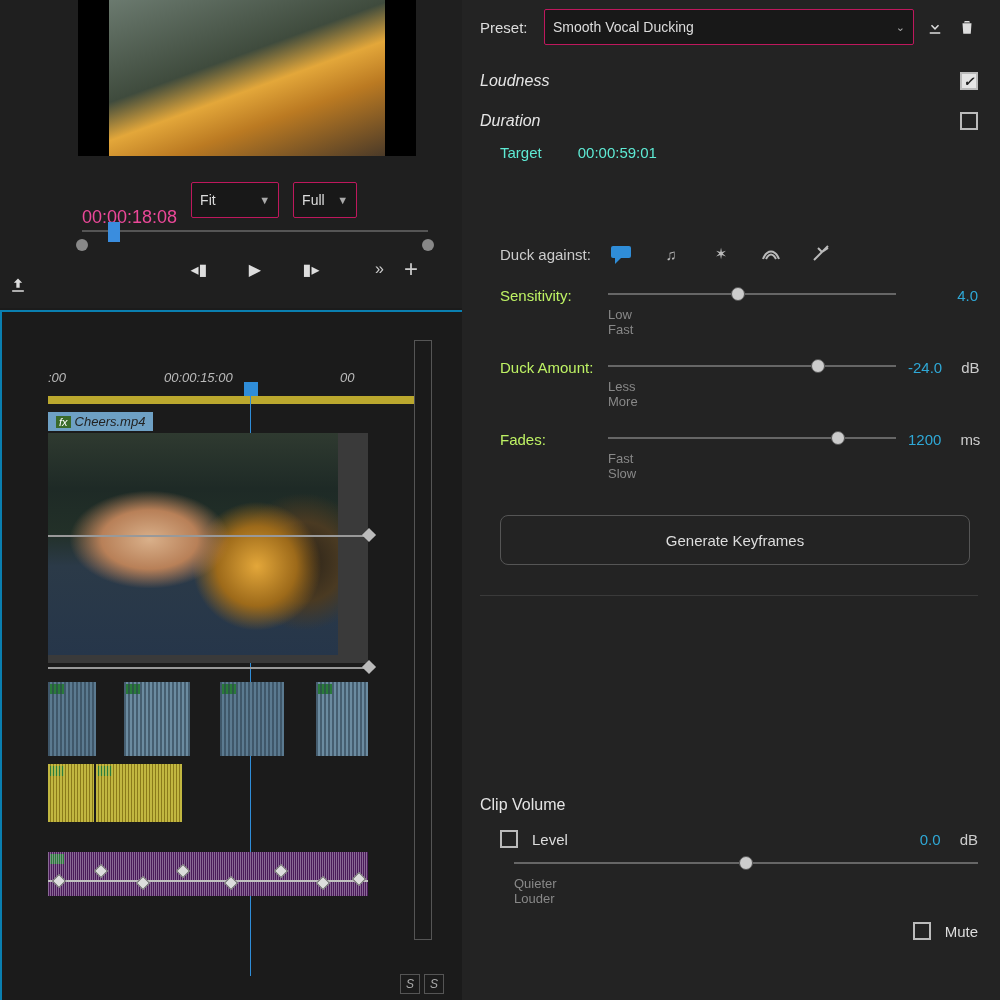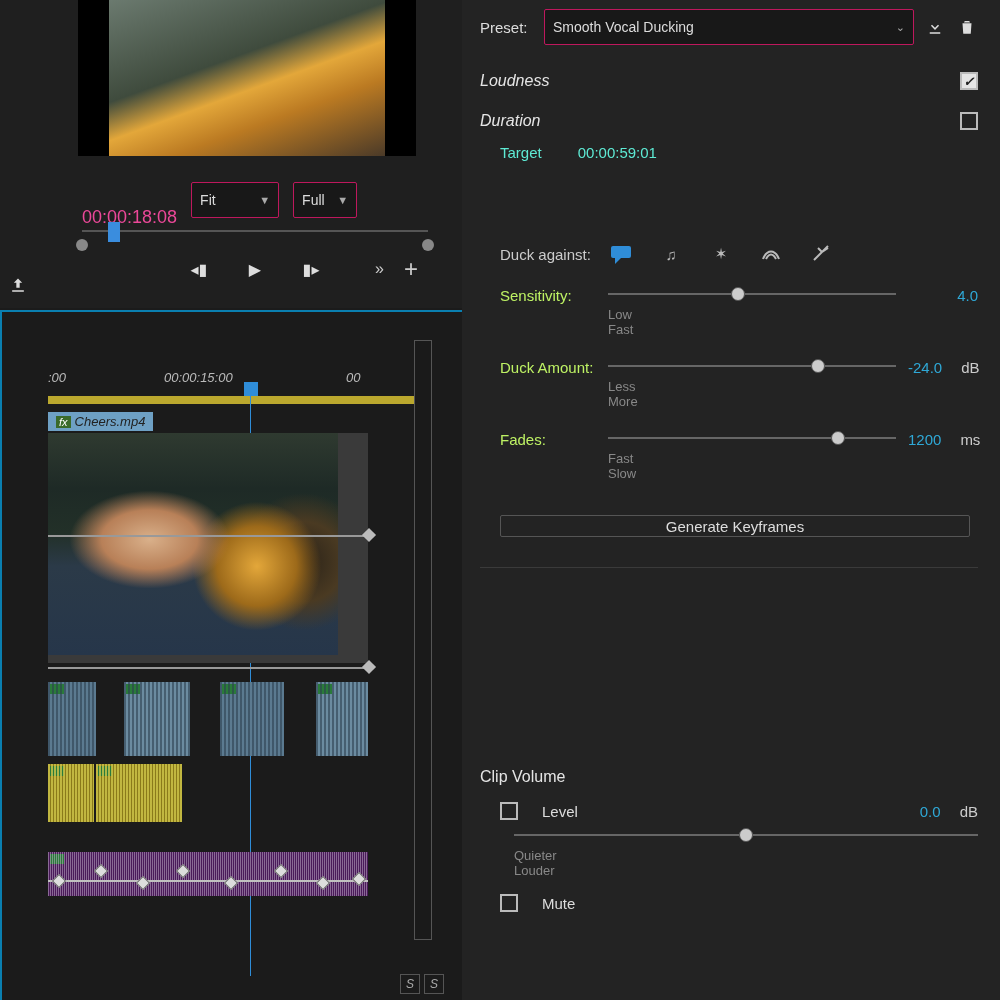--- a/index.html
+++ b/index.html
@@ -95,25 +95,25 @@
   .slider-row { margin:22px 0 0 20px; display:flex; align-items:flex-start; }
   .slider-row .lbl { width:108px; color:#bef264; font-size:15px; padding-top:0px; }
   .slider-wrap { flex:1; margin-right:12px;}
   .slider { position:relative; height:14px; }
   .slider .track { position:absolute; left:0; right:0; top:6px; height:2px; background:#666; }
   .slider .thumb { position:absolute; top:0; width:14px; height:14px; border-radius:50%; background:#ccc; border:1px solid #555; transform:translateX(-50%);}
   .slider-ends { display:flex; justify-content:space-between; font-size:13px; color:#888; margin-top:6px;flex-direction:column;}
   .sval { width:70px; text-align:right; color:#2fa8d6; font-size:15px; }
   .sunit { color:#ccc; margin-left:19px; }
 
-  .genbtn { margin:34px 8px 0 20px; height:22px; display:flex; align-items:center; justify-content:center; border:1px solid #555; color:#ddd; font-size:15px; border-radius:2px;}
+  .genbtn { margin:34px 8px 0 20px; height:50px; display:flex; align-items:center; justify-content:center; border:1px solid #555; color:#ddd; font-size:15px; border-radius:8px;}
   .divider { height:1px; background:#3a3a3a; margin:30px 0 0 0;}
 
   .cv { margin-top:200px; }
-  .cv-row { margin:16px 0 0 20px; display:flex; align-items:center; gap:24px;}
+  .cv-row { margin:16px 0 0 20px; display:flex; align-items:center; gap:14px;justify-content:flex-end;}
   .cv-slider { margin:8px 0 0 34px; }
 </style>
 </head>
 <body>
 
 <div class="root">
 
   <div class="left">
     <div class="monitor">
       <div class="monitor-frame">
@@ -150,21 +150,21 @@
       </div>
     </div>
 
     <div class="timeline">
       <div class="tl-inner">
         <div class="meter"></div>
 
         <div class="tl-ruler">
           <span class="tl-tick" style="left:0">:00</span>
           <span class="tl-tick" style="left:116px">00:00:15:00</span>
-          <span class="tl-tick" style="left:298px">00</span>
+          <span class="tl-tick" style="left:292px">00</span>
         </div>
         <div class="tl-yellow"></div>
         <div class="tl-playhead"></div>
         <div class="tl-playline"></div>
 
         <div class="clip-preview">
           <span class="clip-tab"><span class="fx">fx</span><span>Cheers.mp4</span></span>
           <div class="clip-body">
             <div class="clip-img"></div>
             <div class="kbar" style="left:0;right:0;top:102px"></div>

